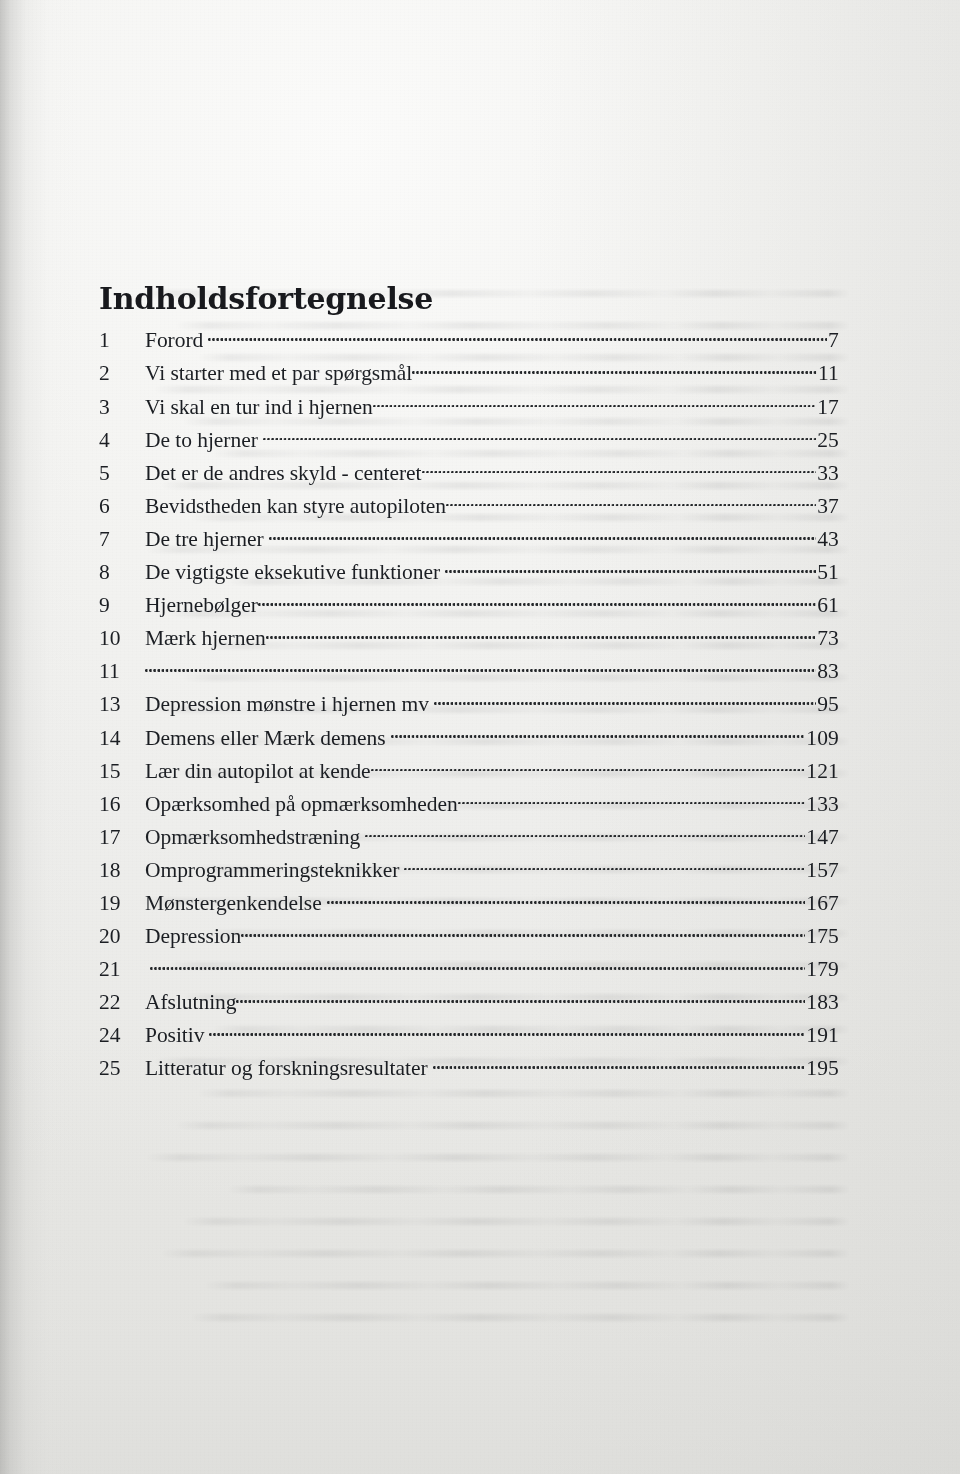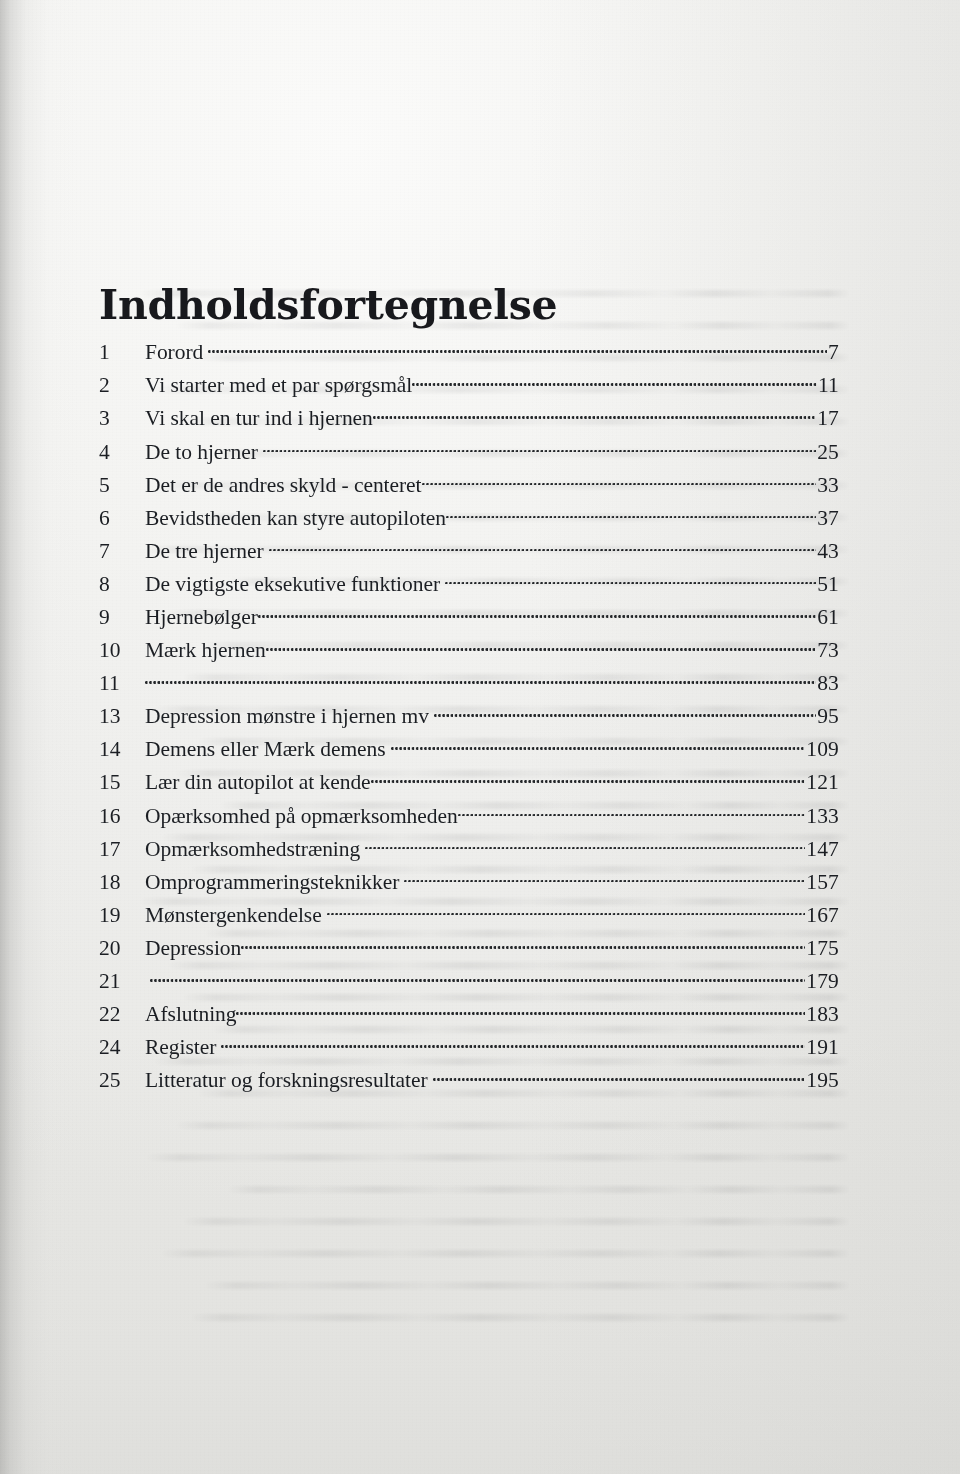--- a/index.html
+++ b/index.html
@@ -109,21 +109,21 @@
   .content {
     position: absolute;
     left: 99px;
     top: 283px;
     width: 740px;
   }
 
   .toc-title {
     font-family: "DejaVu Serif", "Liberation Serif", serif;
     font-weight: 700;
-    font-size: 41px;
+    font-size: 30px;
     letter-spacing: -0.25px;
     color: #18191d;
     line-height: 1.08;
     margin: 0 0 9px 0;
     white-space: nowrap;
   }
 
   .toc-list {
     margin: 0;
     padding: 0;
@@ -353,21 +353,21 @@
           <span class="toc-page">179</span>
         </li>
         <li class="toc-row">
           <span class="toc-num">22</span>
           <span class="toc-label">Afslutning</span>
           <span class="toc-dots" style="margin-left: 0px;"></span>
           <span class="toc-page">183</span>
         </li>
         <li class="toc-row">
           <span class="toc-num">24</span>
-          <span class="toc-label">Register</span>
+          <span class="toc-label">Positiv</span>
           <span class="toc-dots" style="margin-left: 5px;"></span>
           <span class="toc-page">191</span>
         </li>
         <li class="toc-row">
           <span class="toc-num">25</span>
           <span class="toc-label">Litteratur og forskningsresultater</span>
           <span class="toc-dots" style="margin-left: 5px;"></span>
           <span class="toc-page">195</span>
         </li>
       </ul>

